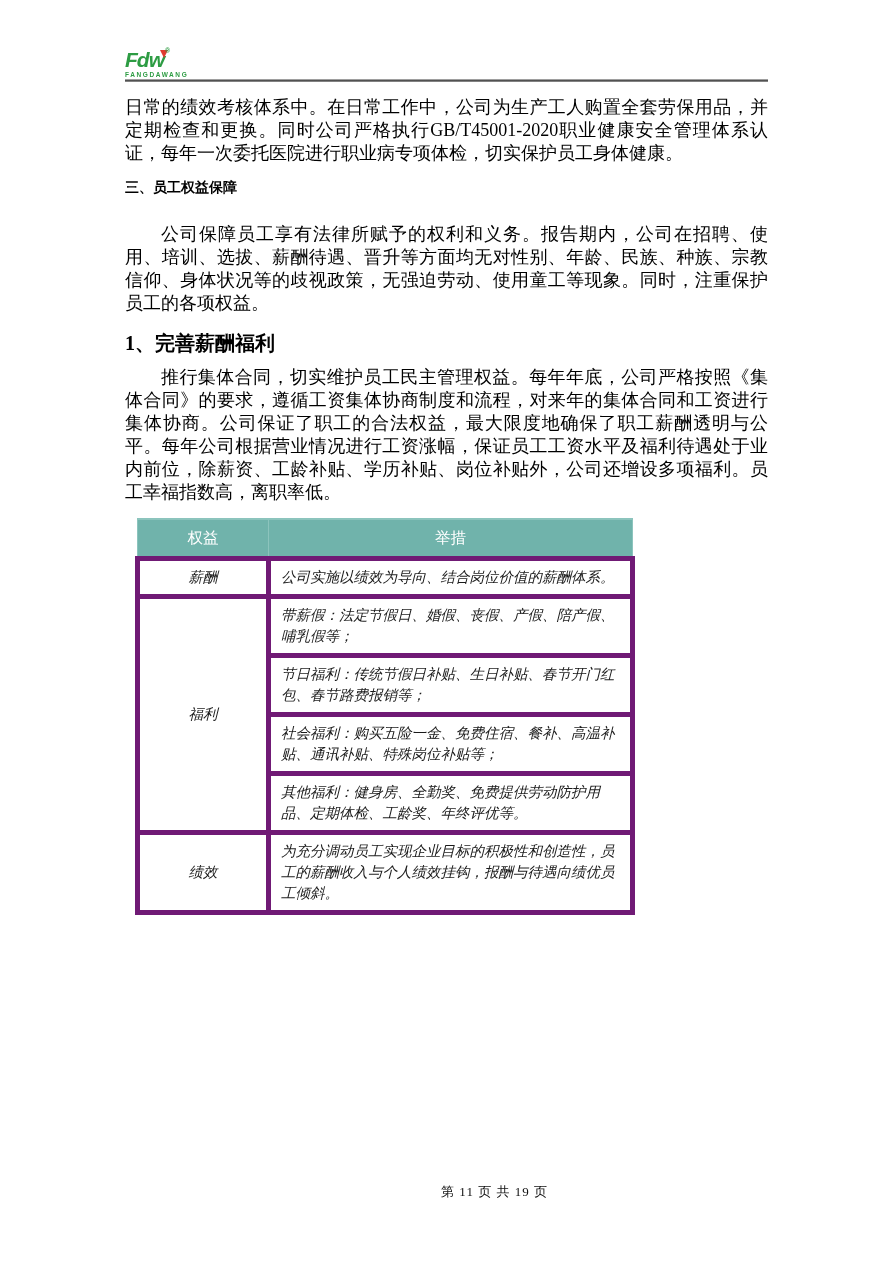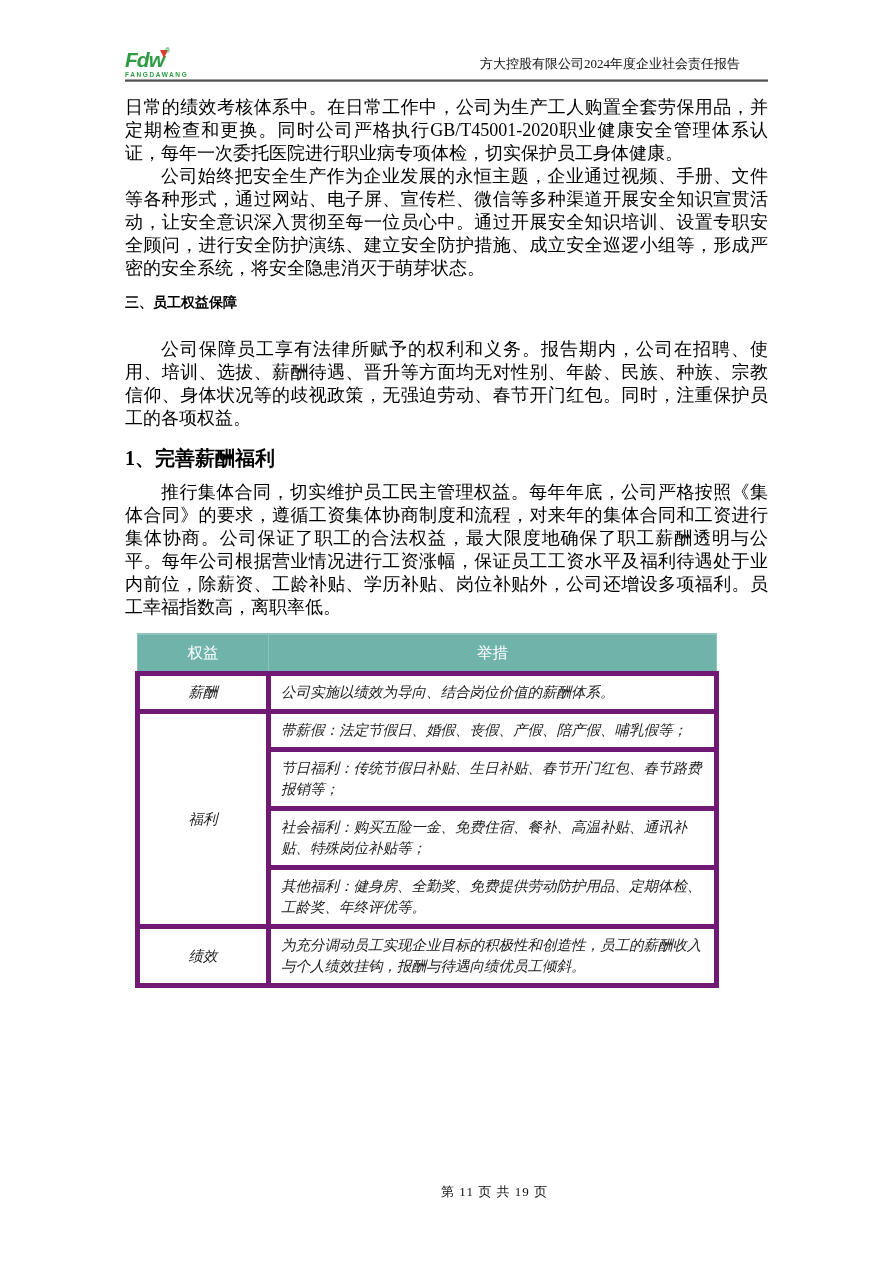--- a/index.html
+++ b/index.html
@@ -53,21 +53,21 @@
     margin:8px 0 22px 0; color:#000;
   }
   .heading-l2 {
     font-family:Liberation Serif, serif;
     font-size:20px; font-weight:bold; line-height:26px;
     margin:15px 0 10px 0; color:#000;
   }
 
   
   .benefits-table {
-    width:584px; margin:14px 12px 0 10px; border-collapse:collapse;
+    width:500px; margin:14px 12px 0 10px; border-collapse:collapse;
     font-size:14.5px;
   }
   .benefits-table th {
     background:#70B3AB; color:#ffffff; font-weight:normal;
     font-size:15.5px; height:34px; border:1px solid #8CC4BD;
     border-top:2px solid #8CC4BD;
   }
   .benefits-table td {
     border:5px solid #701a75; padding:6px 10px; line-height:21px;
     color:#1a1a1a; font-style:italic;
@@ -86,33 +86,31 @@
 </head>
 <body>
 
 <div class="page">
 
   <header class="page-header">
     <div class="logo">
       <div class="logo-row"><span>Fdw</span><span class="logo-accent"></span><span class="logo-reg">®</span></div>
       <div class="logo-sub">FANGDAWANG</div>
     </div>
-    <div class="header-title">方大控股有限公司2024年度企业社会责任报告</div>
   </header>
   <div class="header-rule"></div>
 
   <main class="content">
 
     <p class="para no-indent">日常的绩效考核体系中。在日常工作中，公司为生产工人购置全套劳保用品，并定期检查和更换。同时公司严格执行GB/T45001-2020职业健康安全管理体系认证，每年一次委托医院进行职业病专项体检，切实保护员工身体健康。</p>
 
-    <p class="para">公司始终把安全生产作为企业发展的永恒主题，企业通过视频、手册、文件等各种形式，通过网站、电子屏、宣传栏、微信等多种渠道开展安全知识宣贯活动，让安全意识深入贯彻至每一位员心中。通过开展安全知识培训、设置专职安全顾问，进行安全防护演练、建立安全防护措施、成立安全巡逻小组等，形成严密的安全系统，将安全隐患消灭于萌芽状态。</p>
 
     <h2 class="heading-l1">三、员工权益保障</h2>
 
-    <p class="para">公司保障员工享有法律所赋予的权利和义务。报告期内，公司在招聘、使用、培训、选拔、薪酬待遇、晋升等方面均无对性别、年龄、民族、种族、宗教信仰、身体状况等的歧视政策，无强迫劳动、春节开门红包。同时，注重保护员工的各项权益。</p>
+    <p class="para">公司保障员工享有法律所赋予的权利和义务。报告期内，公司在招聘、使用、培训、选拔、薪酬待遇、晋升等方面均无对性别、年龄、民族、种族、宗教信仰、身体状况等的歧视政策，无强迫劳动、使用童工等现象。同时，注重保护员工的各项权益。</p>
 
     <h3 class="heading-l2">1、完善薪酬福利</h3>
 
     <p class="para">推行集体合同，切实维护员工民主管理权益。每年年底，公司严格按照《集体合同》的要求，遵循工资集体协商制度和流程，对来年的集体合同和工资进行集体协商。公司保证了职工的合法权益，最大限度地确保了职工薪酬透明与公平。每年公司根据营业情况进行工资涨幅，保证员工工资水平及福利待遇处于业内前位，除薪资、工龄补贴、学历补贴、岗位补贴外，公司还增设多项福利。员工幸福指数高，离职率低。</p>
 
     <table class="benefits-table">
       <thead>
         <tr>
           <th class="col-rights">权益</th>
           <th>举措</th>

